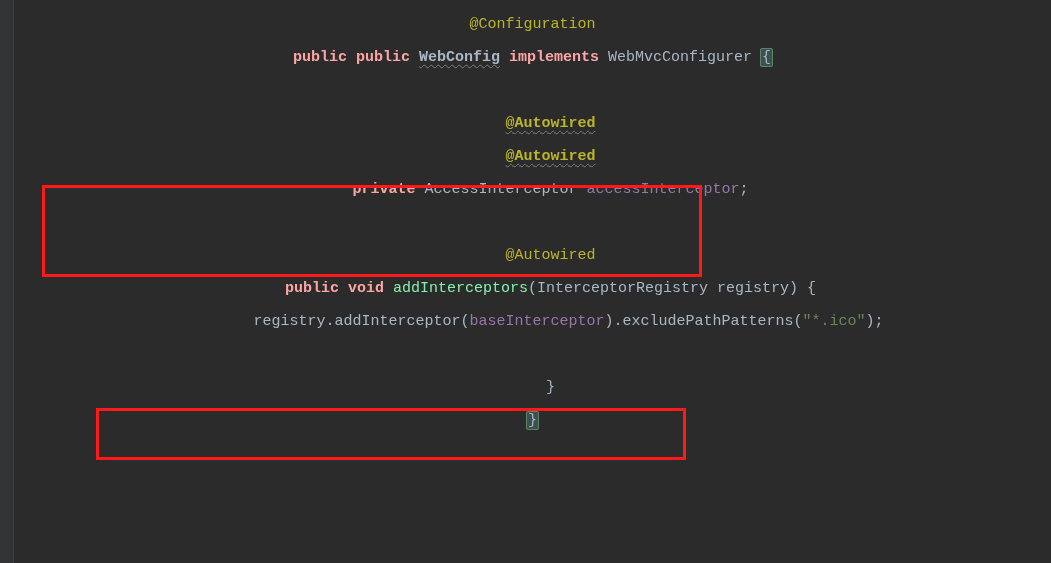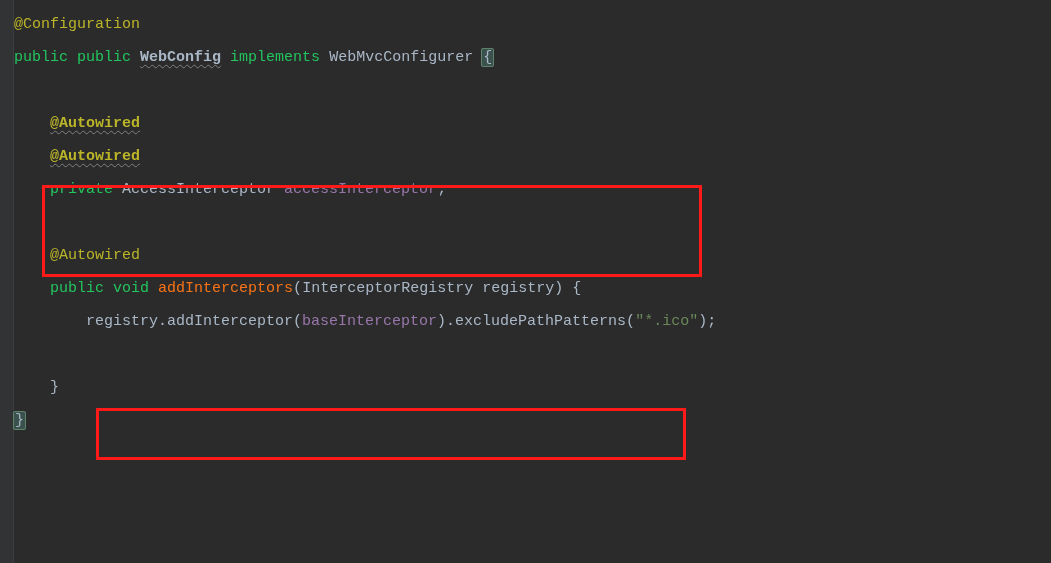--- a/index.html
+++ b/index.html
@@ -12,40 +12,41 @@
       width: 1051px;
       height: 563px;
       overflow: hidden;
       position: relative;
     }
     .editor {
       padding: 8px 0 8px 14px;
       position: relative;
       width: 100%;
       height: 100%;
+      text-align: center;
     }
     .gutter {
       position: absolute;
       left: 0;
       top: 0;
       width: 14px;
       height: 100%;
       background: #313335;
       border-right: 1px solid #3c3f41;
     }
     .code-line {
       white-space: pre;
       height: 33px;
       line-height: 33px;
       position: relative;
     }
-    .kw { color: #22c55e; }
+    .kw { color: #fca5a5; font-weight: bold; }
     .annotation { color: #bbb529; }
     .type { color: #a9b7c6; }
-    .method { color: #f97316; }
+    .method { color: #86efac; }
     .field { color: #9876aa; }
     .str { color: #6a8759; }
     .plain { color: #a9b7c6; }
     .wavy {
       text-decoration: underline wavy #808080;
       text-decoration-thickness: 1px;
       text-underline-offset: 3px;
       font-weight: bold;
     }
     .brace-highlight {

